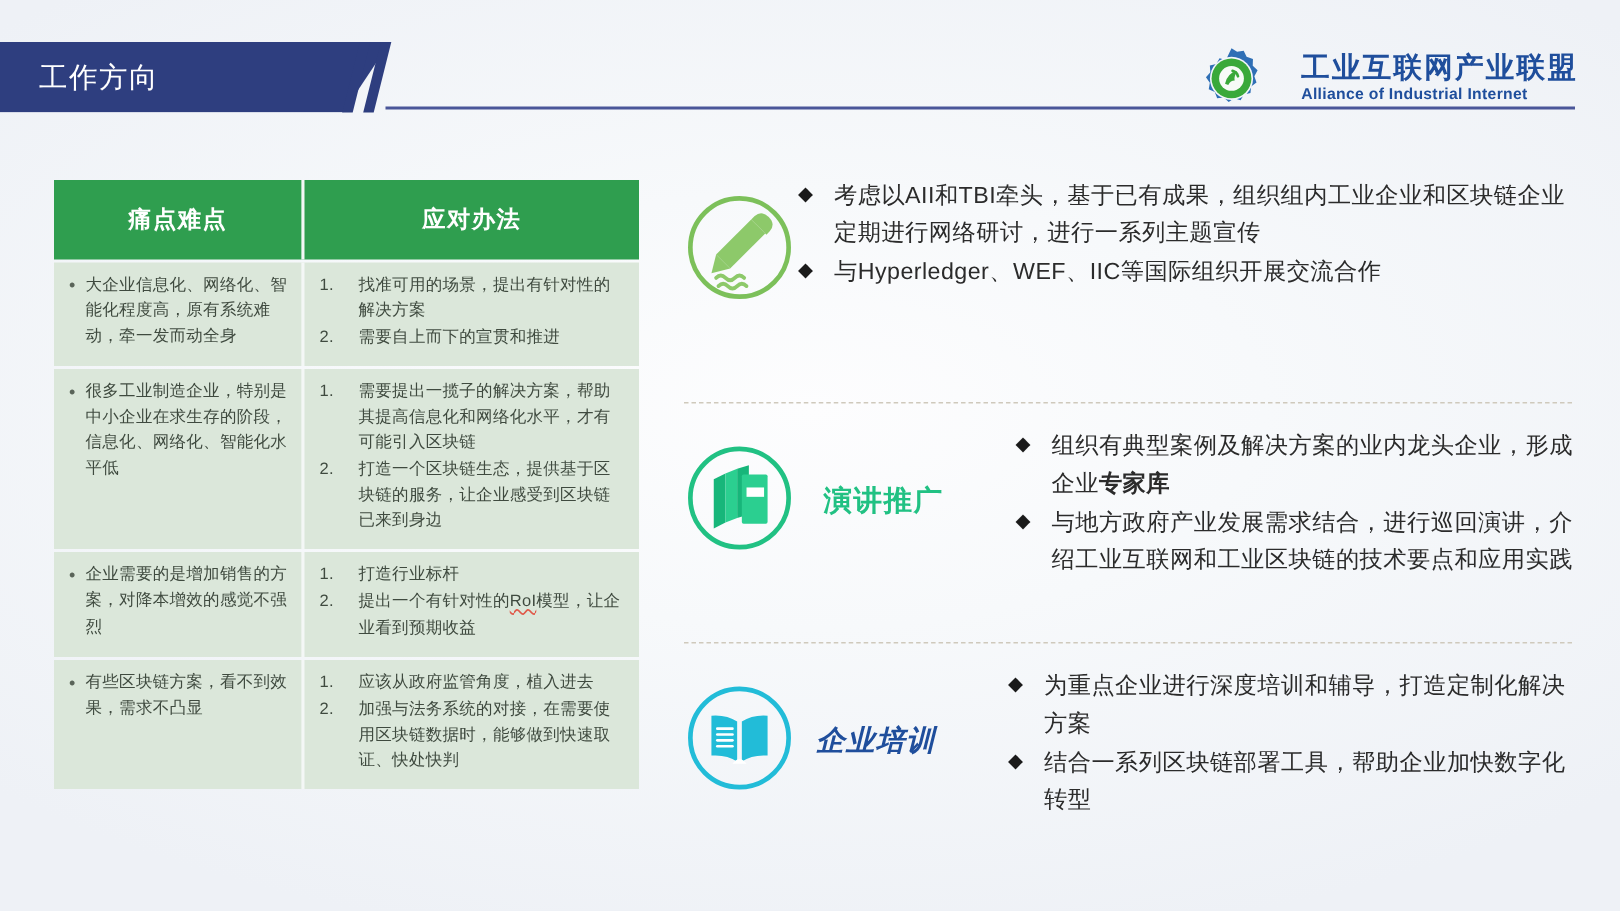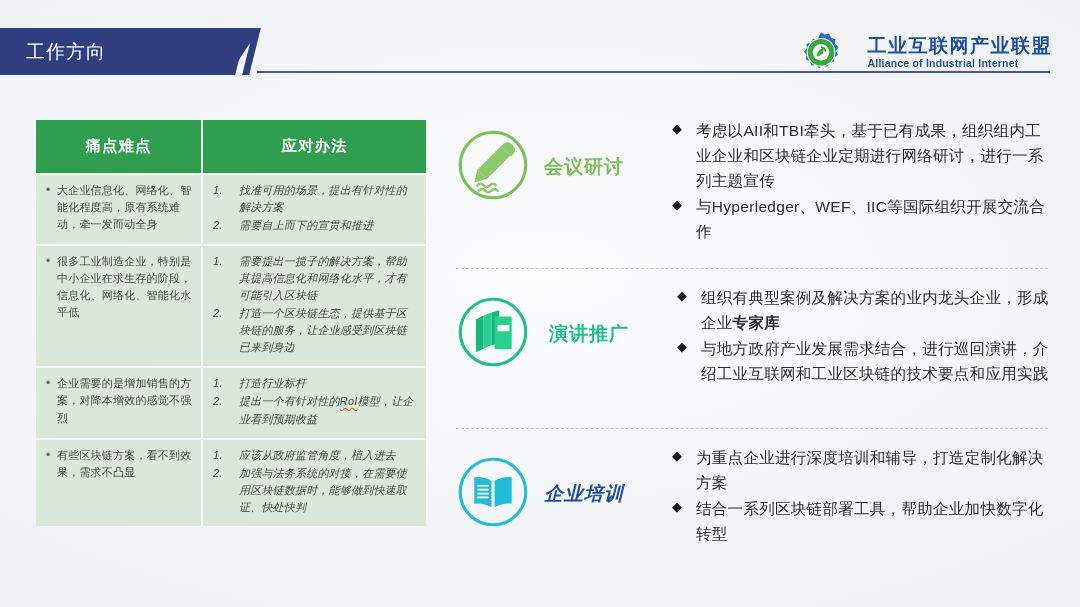--- a/index.html
+++ b/index.html
@@ -127,21 +127,20 @@
     font-size: 12px;
     color: #5a6459;
   }
 
   .sol-list { list-style: none; counter-reset: soln; }
   .sol-list li {
     position: relative;
     padding-left: 28px;
     letter-spacing: 0.2px;
     margin-bottom: 1px;
-    font-style: italic;
   }
   .sol-list li::before {
     counter-increment: soln;
     content: counter(soln) ".";
     position: absolute;
     left: 2px; top: 0;
     color: #3f4a3f;
   }
   .spell {
     text-decoration: underline wavy #e05a4a;
@@ -315,21 +314,20 @@
 
     <div class="section" id="section-0">
       <svg class="icon-circle" viewBox="0 0 100 100">
         <circle cx="50" cy="50" r="42" fill="none" stroke="#7cc05a" stroke-width="4"></circle>
         <path d="M60 26 l12 12 -30 30 -12 -12 z" fill="#8dc96a"></path>
         <path d="M63 23 q6-5 12 1 q6 6 1 12 l-3 3 -13 -13 z" fill="#8dc96a"></path>
         <path d="M30 56 l12 12 -16 4 z" fill="#8dc96a"></path>
         <path d="M30 76 q4-4 8 0 t8 0 t8 0" stroke="#8dc96a" stroke-width="3.2" fill="none" stroke-linecap="round"></path>
         <path d="M32 83 q4-4 8 0 t8 0 t8 0" stroke="#8dc96a" stroke-width="3.2" fill="none" stroke-linecap="round"></path>
       </svg>
-      <div class="sec-label" style="color: rgb(124, 192, 90);">会议研讨</div>
       <ul class="bullets">
           <li><span>考虑以AII和TBI牵头，基于已有成果，组织组内工业企业和区块链企业定期进行网络研讨，进行一系列主题宣传</span></li>
           <li><span>与Hyperledger、WEF、IIC等国际组织开展交流合作</span></li>
         </ul>
     </div>
 
     <div class="section" id="section-1">
       <svg class="icon-circle" viewBox="0 0 100 100">
         <circle cx="50" cy="50" r="42" fill="none" stroke="#21c183" stroke-width="4"></circle>
         <path d="M28 34 l10 -5 0 42 -10 5 z" fill="#17b67a"></path>

